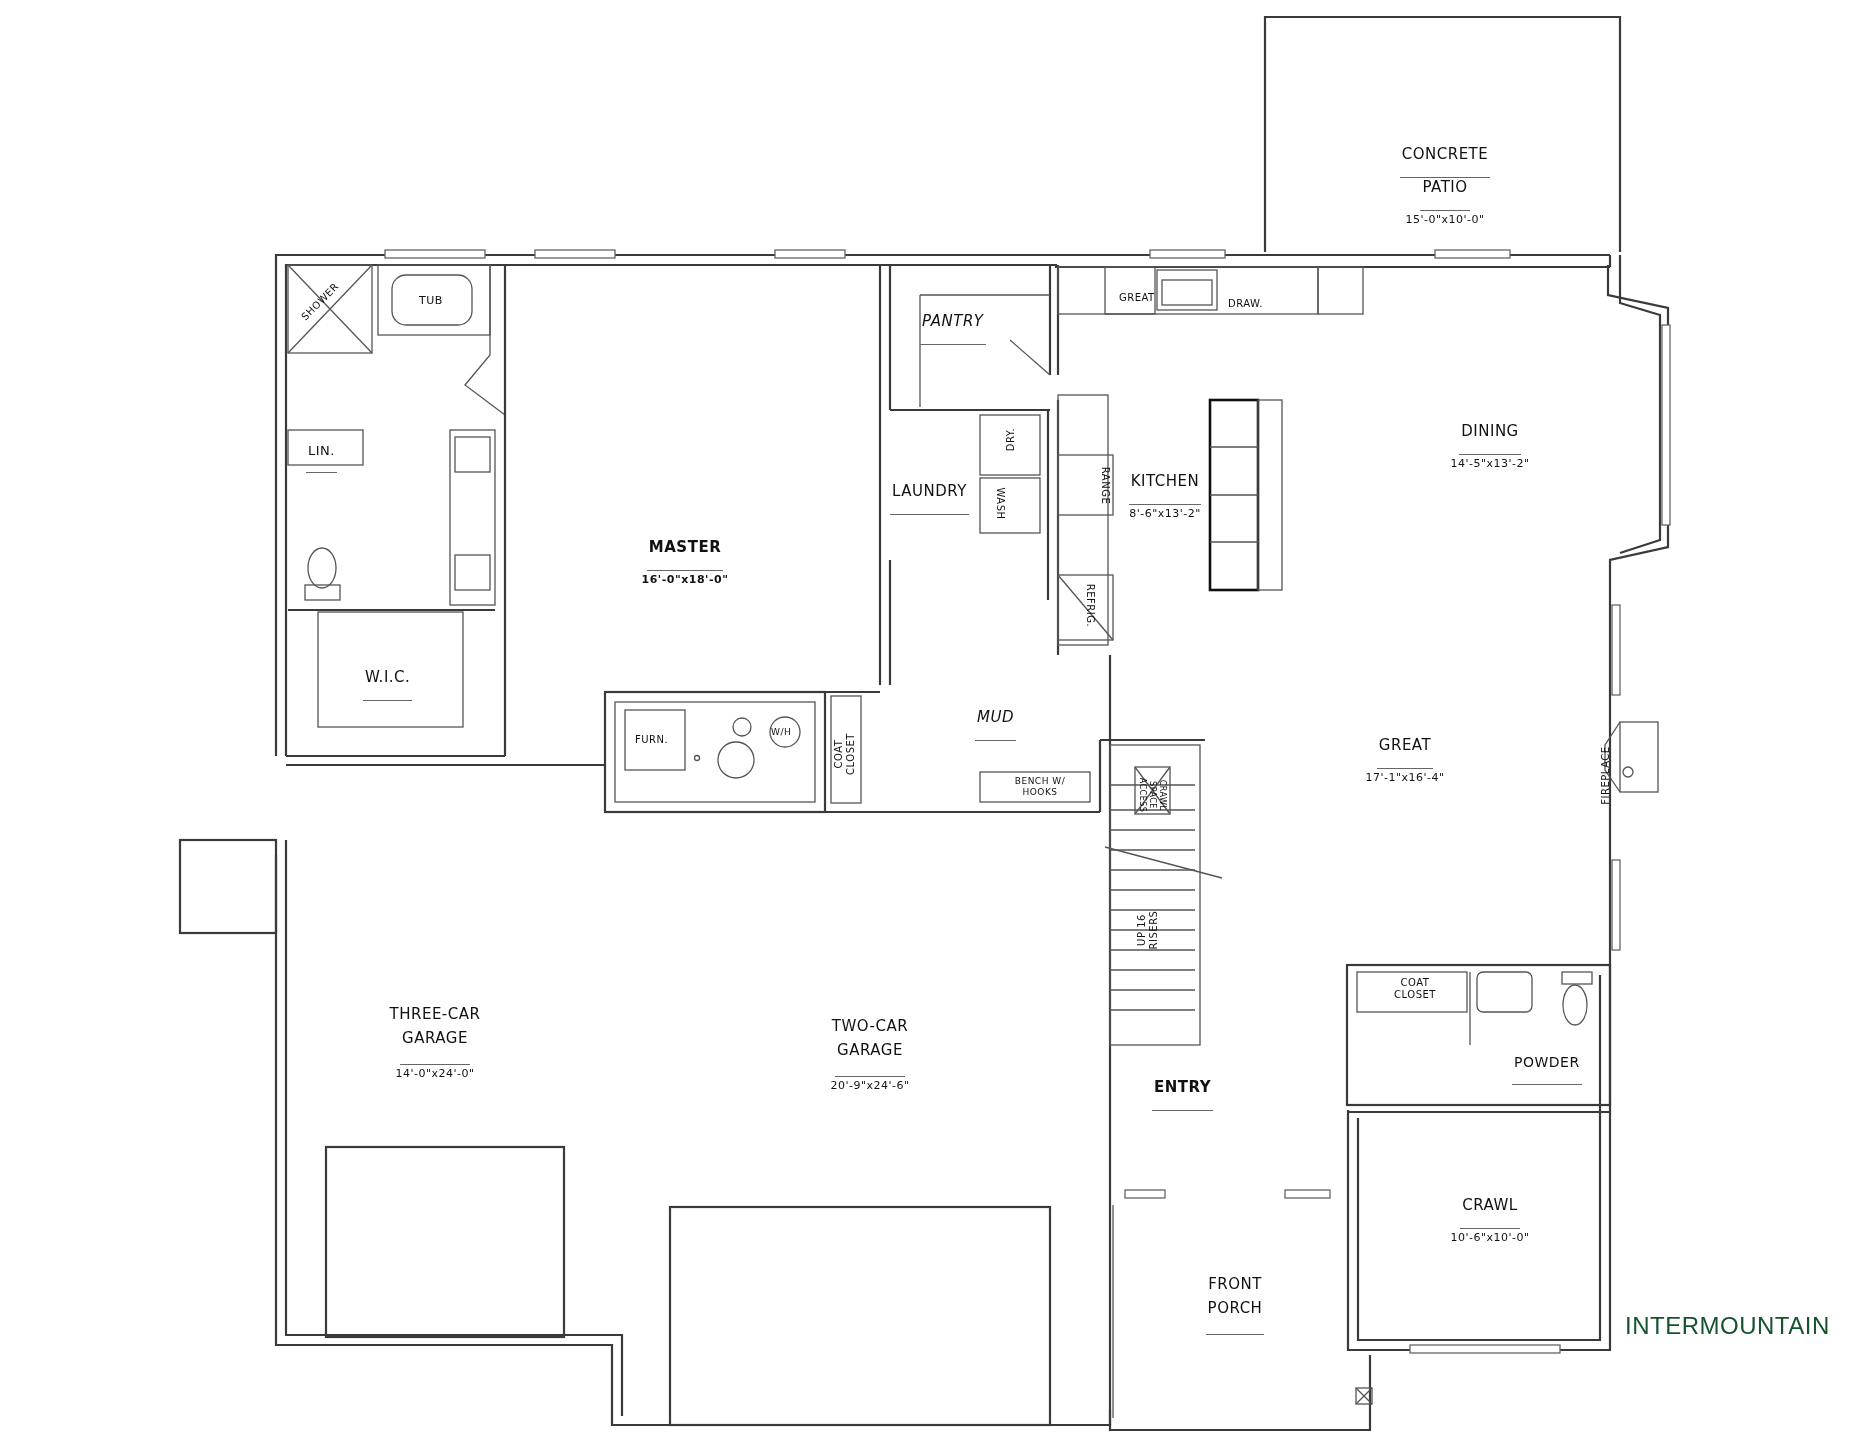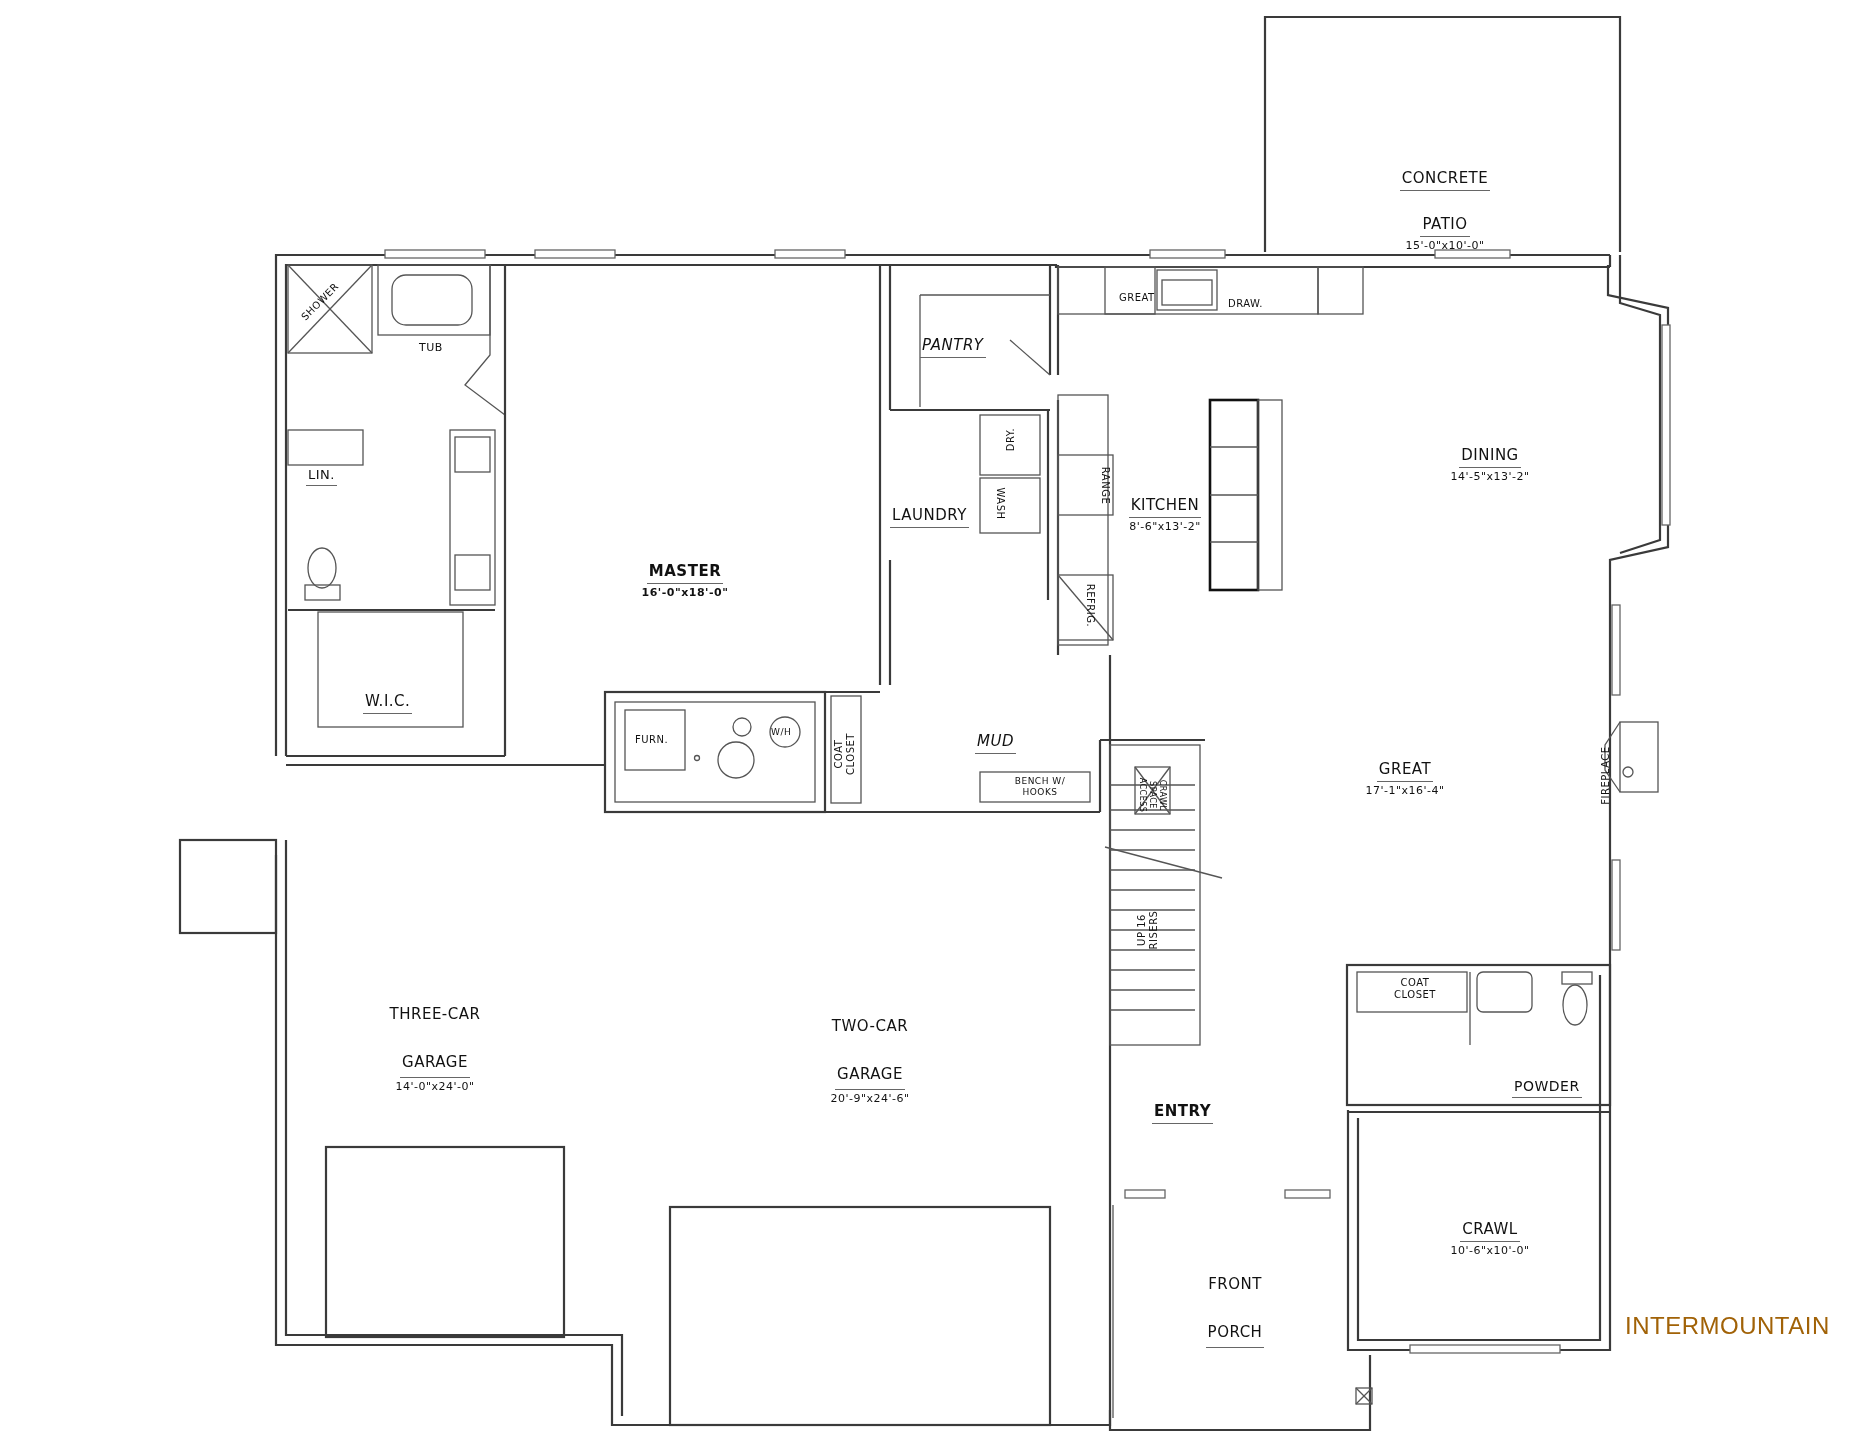--- a/index.html
+++ b/index.html
@@ -4,26 +4,26 @@
 <style>
   html, body { margin: 0; padding: 0; background: #ffffff; }
   body { width: 1855px; height: 1432px; position: relative; overflow: hidden; font-family: "DejaVu Sans", sans-serif; }
   #plan { position: absolute; left: 0; top: 0; width: 1855px; height: 1432px; }
   .wall { fill: none; stroke: #3a3a3a; stroke-width: 2.2; }
   .thin { fill: none; stroke: #555; stroke-width: 1.3; }
   .thick { fill: none; stroke: #111; stroke-width: 2.6; }
   .win { fill: #fff; stroke: #666; stroke-width: 1.3; }
   .lbl { position: absolute; color: #111; text-align: center; white-space: nowrap; letter-spacing: 0.5px; font-family: "DejaVu Sans", sans-serif; }
   .room { font-size: 15px; }
-  .room .name { display: inline-block; border-bottom: 1.5px solid #666; padding: 0 2px 3px; margin-top: 24px; }
+  .room .name { display: inline-block; border-bottom: 1.5px solid #666; padding: 0 2px 14px; }
   .room .dim { display: block; font-size: 11px; margin-top: 2px; }
   .small { font-size: 10px; }
   .vert { transform: rotate(-90deg); transform-origin: center; }
   .vert90 { transform: rotate(90deg); transform-origin: center; }
-  .watermark { position: absolute; left: 1625px; top: 1312px; font-size: 24px; color: #a16207; letter-spacing: 0.5px; font-family: "Liberation Sans", sans-serif; }
+  .watermark { position: absolute; left: 1625px; top: 1312px; font-size: 24px; color: #14532d; letter-spacing: 0.5px; font-family: "Liberation Sans", sans-serif; }
 </style>
 </head>
 <body>
 
 <svg id="plan" viewBox="0 0 1855 1432" xmlns="http://www.w3.org/2000/svg">
 
   <g>
     <polyline class="wall" points="1265,252 1265,17 1620,17 1620,252"></polyline>
   </g>
 
@@ -244,21 +244,21 @@
   <span class="name">CRAWL</span>
   <span class="dim">10'-6"x10'-0"</span>
 </div>
 
 <div class="lbl room" style="left:1185px; top:1272px; width:100px; line-height:24px;">
   <span>FRONT</span><br>
   <span class="name">PORCH</span>
 </div>
 
 <div class="lbl small" style="left:296px; top:296px; transform:rotate(-45deg);">SHOWER</div>
-<div class="lbl small" style="left:419px; top:294px; font-size:11px;margin-top:47px;">TUB</div>
+<div class="lbl small" style="left:419px; top:294px; font-size:11px;">TUB</div>
 <div class="lbl small" style="left:1119px; top:292px;">GREAT</div>
 <div class="lbl small" style="left:1228px; top:298px;">DRAW.</div>
 <div class="lbl small vert" style="left:980px; top:434px; width:60px;">DRY.</div>
 <div class="lbl small vert90" style="left:970px; top:498px; width:60px;">WASH</div>
 <div class="lbl small vert90" style="left:1075px; top:480px; width:60px;">RANGE</div>
 <div class="lbl small vert90" style="left:1060px; top:600px; width:60px;">REFRIG.</div>
 <div class="lbl small" style="left:635px; top:734px;">FURN.</div>
 <div class="lbl small" style="left:771px; top:727px; font-size:9px;">W/H</div>
 
 <div class="lbl small vert" style="left:820px; top:742px; width:50px; line-height:12px;">

